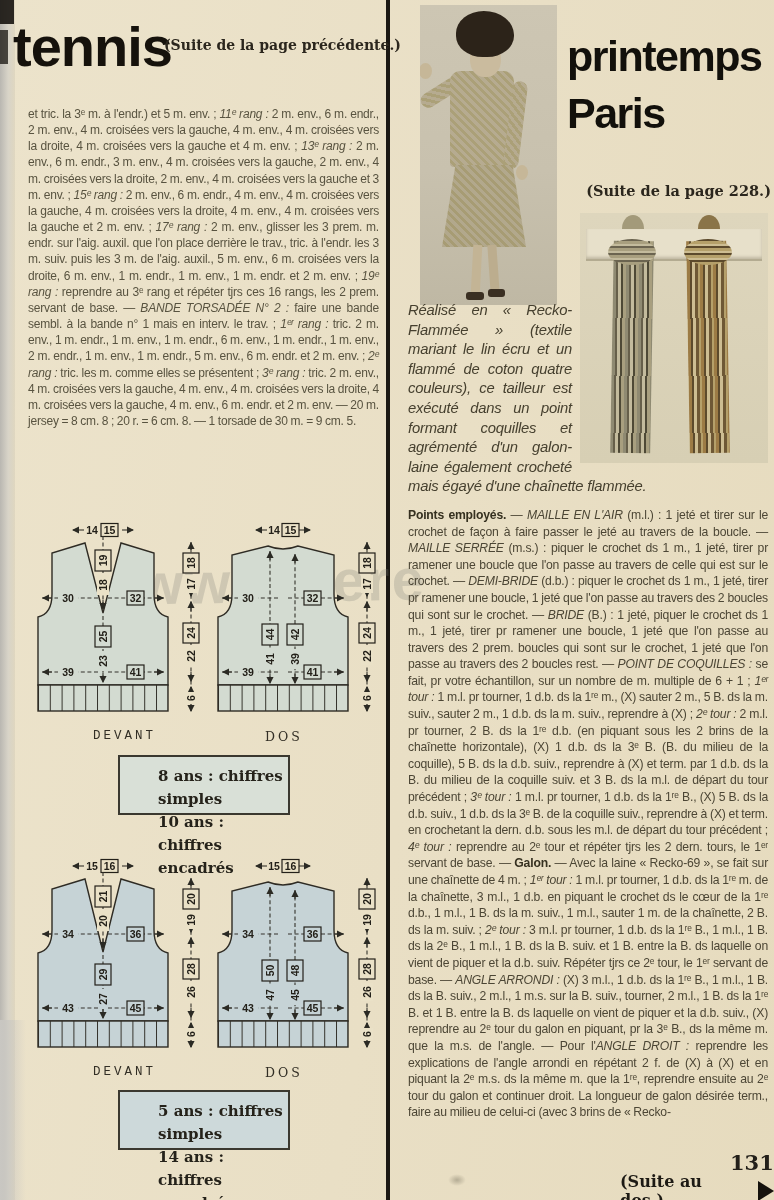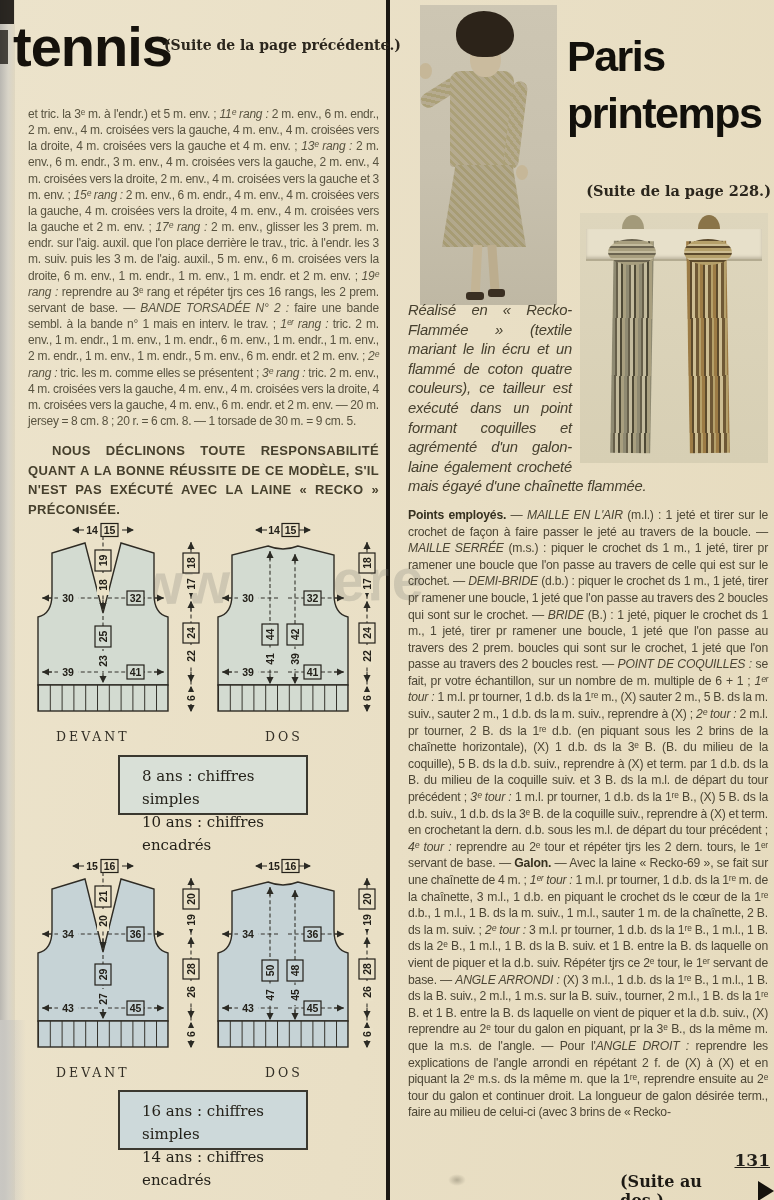--- a/index.html
+++ b/index.html
@@ -33,32 +33,32 @@
   .it{font-style:italic;}
   .bd{font-weight:bold;color:#35301f;}
 
   
   .diagram{position:absolute;left:28px;width:354px;height:242px;}
   .d1{top:512px;} .d2{top:848px;}
   .diagram svg{position:absolute;top:8px;}
   .sv-devant{left:0;} .sv-sideA{left:150px;} .sv-dos{left:180px;} .sv-sideB{left:326px;}
   .d-label{position:absolute;top:217px;font-family:"DejaVu Serif","Liberation Serif",serif;
     font-size:12.5px;letter-spacing:3px;color:#322e25;}
-  .d-label.devant{left:28px;width:100px;text-align:left;}
+  .d-label.devant{left:28px;width:100px;text-align:right;font-family:Liberation Mono, monospace;}
   .d-label.dos{left:226px;width:60px;text-align:center;}
   svg text{font-family:"Liberation Sans","DejaVu Sans",sans-serif;font-weight:bold;
     font-size:10.5px;fill:#232019;text-anchor:middle;}
   .shape{stroke:#2e2b24;stroke-width:1.4;}
   .dl{stroke:#35332c;stroke-width:1.1;fill:none;stroke-dasharray:4 2.6;}
   .sl{stroke:#35332c;stroke-width:1.1;fill:none;}
   .nbox{stroke:#232019;stroke-width:1.2;}
 
-  .size-box{position:absolute;left:118px;width:190px;height:60px;border:2px solid #3a382f;
-    font-family:"DejaVu Serif","Liberation Serif",serif;font-weight:normal;font-size:15px;
-    color:#25221a;padding:8px 0 0 22px;box-sizing:border-box;line-height:23px;}
+  .size-box{position:absolute;left:118px;width:172px;height:60px;border:2px solid #3a382f;
+    font-family:"DejaVu Serif","Liberation Serif",serif;font-weight:bold;font-size:15px;
+    color:#25221a;padding:8px 0 0 38px;box-sizing:border-box;line-height:23px;}
   .box1{top:755px;background:#d9e0d7;}
   .box2{top:1090px;background:#cdd9da;}
 
   
   .model-photo{position:absolute;left:420px;top:5px;width:137px;height:300px;overflow:hidden;
     background:linear-gradient(180deg,#cdc6b3 0%,#c8c1ae 55%,#bfb8a4 100%);}
   .m-hair{position:absolute;left:36px;top:6px;width:58px;height:46px;background:#2c2319;
     border-radius:48% 52% 46% 46%;}
   .m-face{position:absolute;left:50px;top:34px;width:31px;height:38px;background:#cabb9e;
     border-radius:50% 50% 45% 45%;}
@@ -96,21 +96,21 @@
   .k2{left:104px;background:repeating-linear-gradient(0deg,#b5a06a 0 3px,#5c4a2c 3px 5px,#cdbd92 5px 7px);}
   .t-loop{position:absolute;top:2px;width:22px;height:28px;border-radius:50% 50% 40% 40%;}
   .lp1{left:42px;background:#a39a7a;} .lp2{left:118px;background:#8a7448;}
 
   .r-intro{font-style:italic;font-size:14.8px;line-height:19.6px;text-align:justify;
     color:#46402f;padding-top:88px;margin:0 0 0 8px;letter-spacing:-0.2px;}
   .r-body{font-size:12.2px;line-height:16.6px;text-align:justify;color:#4c4635;
     margin:10px 0 10px 8px;letter-spacing:-0.2px;word-spacing:-0.3px;}
 
   .page-number{position:absolute;left:730px;top:1150px;width:40px;text-align:right;
-    font-family:"DejaVu Serif","Liberation Serif",serif;font-weight:bold;font-size:17px;color:#23201a;text-decoration:underline;}
+    font-family:"DejaVu Serif","Liberation Serif",serif;font-weight:bold;font-size:21px;color:#23201a;}
   .suite-dos{position:absolute;left:620px;top:1172px;display:flex;align-items:center;gap:8px;
     font-family:"DejaVu Serif","Liberation Serif",serif;font-weight:bold;font-size:16px;color:#1d1a14;}
   .tri{width:0;height:0;border-left:16px solid #15120d;border-top:10px solid transparent;
     border-bottom:10px solid transparent;}
 </style>
 </head>
 <body>
 
 <div class="page">
 
@@ -133,21 +133,20 @@
   <div class="scan-edge"></div>
   <div class="scan-edge-b"></div>
   <div class="scan-mark1"></div>
   <div class="scan-mark2"></div>
   <div class="divider"></div>
   <div class="watermark">www.bere</div>
 
   <div class="l-title">tennis</div>
   <div class="l-subtitle">(Suite de la page précédente.)</div>
   <div class="l-body"><span>et tric. la 3ᵉ m. à l'endr.) et 5 m. env. ; </span><span class="it">11ᵉ rang :</span><span> 2 m. env., 6 m. endr., 2 m. env., 4 m. croisées vers la gauche, 4 m. env., 4 m. croisées vers la droite, 4 m. croisées vers la gauche et 4 m. env. ; </span><span class="it">13ᵉ rang :</span><span> 2 m. env., 6 m. endr., 3 m. env., 4 m. croisées vers la gauche, 2 m. env., 4 m. croisées vers la droite, 2 m. env., 4 m. croisées vers la gauche et 3 m. env. ; </span><span class="it">15ᵉ rang :</span><span> 2 m. env., 6 m. endr., 4 m. env., 4 m. croisées vers la gauche, 4 m. croisées vers la droite, 4 m. env., 4 m. croisées vers la gauche et 2 m. env. ; </span><span class="it">17ᵉ rang :</span><span> 2 m. env., glisser les 3 prem. m. endr. sur l'aig. auxil. que l'on place derrière le trav., tric. à l'endr. les 3 m. suiv. puis les 3 m. de l'aig. auxil., 5 m. env., 6 m. croisées vers la droite, 6 m. env., 1 m. endr., 1 m. env., 1 m. endr. et 2 m. env. ; </span><span class="it">19ᵉ rang :</span><span> reprendre au 3ᵉ rang et répéter tjrs ces 16 rangs, les 2 prem. servant de base. — </span><span class="it">BANDE TORSADÉE N° 2 :</span><span> faire une bande sembl. à la bande n° 1 mais en interv. le trav. ; </span><span class="it">1ᵉʳ rang :</span><span> tric. 2 m. env., 1 m. endr., 1 m. env., 1 m. endr., 6 m. env., 1 m. endr., 1 m. env., 2 m. endr., 1 m. env., 1 m. endr., 5 m. env., 6 m. endr. et 2 m. env. ; </span><span class="it">2ᵉ rang :</span><span> tric. les m. comme elles se présentent ; </span><span class="it">3ᵉ rang :</span><span> tric. 2 m. env., 4 m. croisées vers la gauche, 4 m. env., 4 m. croisées vers la droite, 4 m. croisées vers la gauche, 4 m. env., 6 m. endr. et 2 m. env. — 20 m. jersey = 8 cm. 8 ; 20 r. = 6 cm. 8. — 1 torsade de 30 m. = 9 cm. 5.</span></div>
-  <div class="l-warning">NOUS DÉCLINONS TOUTE RESPONSABILITÉ QUANT A LA BONNE RÉUSSITE DE CE MODÈLE, S'IL N'EST PAS EXÉCUTÉ AVEC LA LAINE « RECKO » PRÉCONISÉE.</div>
 
   <div class="diagram d1">
     <svg class="sv-devant" width="150" height="210" viewBox="0 0 150 210">
       <path class="shape" fill="#d3dbd1" d="M10,165 L10,97 C19,95 24,87 24,74 L24,33 L57,23 L75,93 L93,23 L126,33 L126,74 C126,87 131,95 140,97 L140,165 Z"></path>
       <rect x="10" y="165" width="130" height="26" fill="url(#rib1)" stroke="#2e2b24" stroke-width="1.4"></rect>
       <path class="sl" d="M56,10 L45,10" marker-end="url(#ar)"></path>
       <path class="sl" d="M94,10 L105,10" marker-end="url(#ar)"></path>
       <text x="64" y="14">14</text>
       <rect class="nbox" x="73" y="3.5" width="17" height="13" fill="#eae1c7"></rect>
       <text x="81.5" y="14">15</text>
@@ -387,42 +386,42 @@
       <text x="13" y="136" transform="rotate(-90 13 136)" dy="3.5">26</text>
       <rect x="7" y="172" width="12" height="12" fill="#eae1c7"></rect>
       <text x="13" y="178" transform="rotate(-90 13 178)" dy="3.5">6</text>
     </svg>
 
     <div class="d-label devant">DEVANT</div>
     <div class="d-label dos">DOS</div>
   </div>
 
   <div class="size-box box2">
-    <div>16 ans : chiffres simples</div>
+    <div>5 ans : chiffres simples</div>
     <div>14 ans : chiffres encadrés</div>
   </div>
 
   <div class="model-photo">
     <div class="m-arm-l"></div>
     <div class="m-hand-l"></div>
     <div class="m-jacket"></div>
     <div class="m-arm-r"></div>
     <div class="m-skirt"></div>
     <div class="m-hand-r"></div>
     <div class="m-leg1"></div>
     <div class="m-leg2"></div>
     <div class="m-shoe1"></div>
     <div class="m-shoe2"></div>
     <div class="m-face"></div>
     <div class="m-hair"></div>
   </div>
 
   <div class="r-title">
+    <div>printemps</div>
     <div>Paris</div>
-    <div>printemps</div>
   </div>
   <div class="r-subtitle">(Suite de la page 228.)</div>
 
   <div class="r-flow">
     <div class="yarn-photo">
       <div class="t-loop lp1"></div>
       <div class="t-loop lp2"></div>
       <div class="y-bar"></div>
       <div class="tassel t1"></div>
       <div class="tassel t2"></div>

